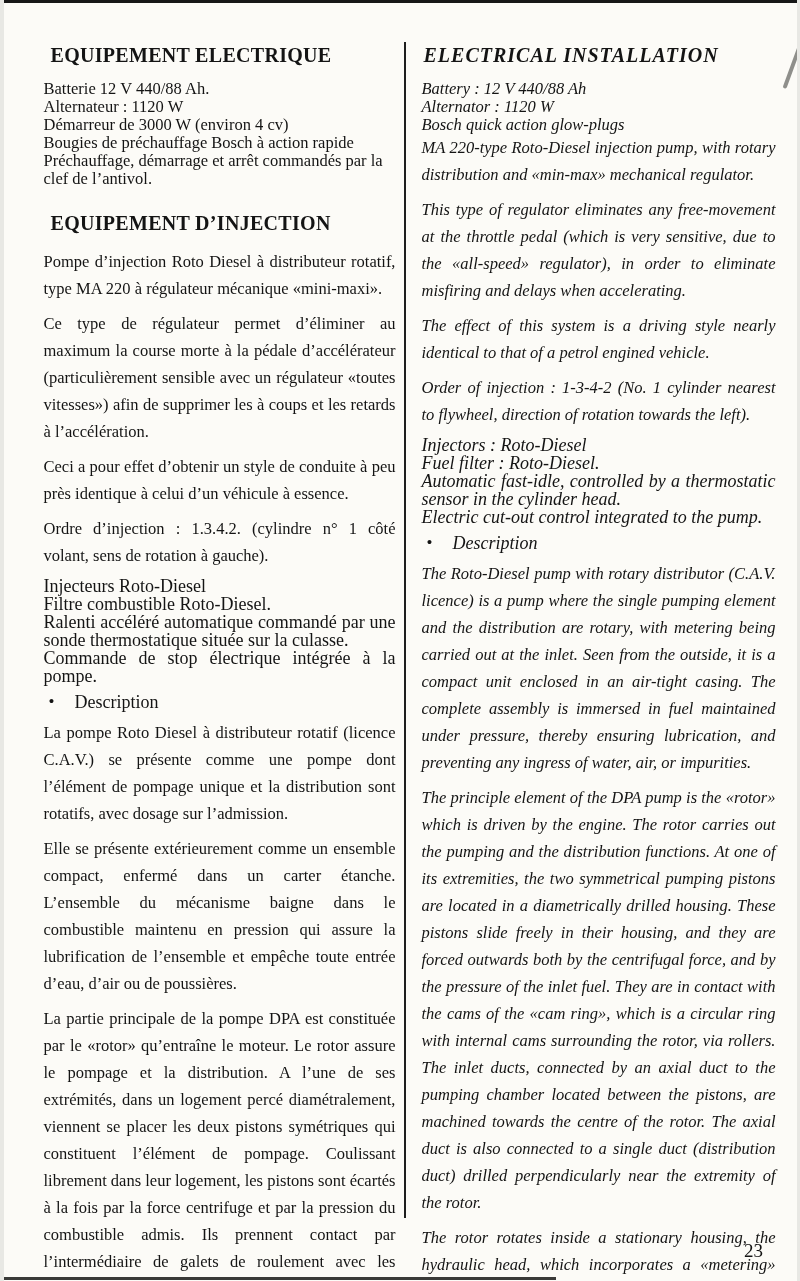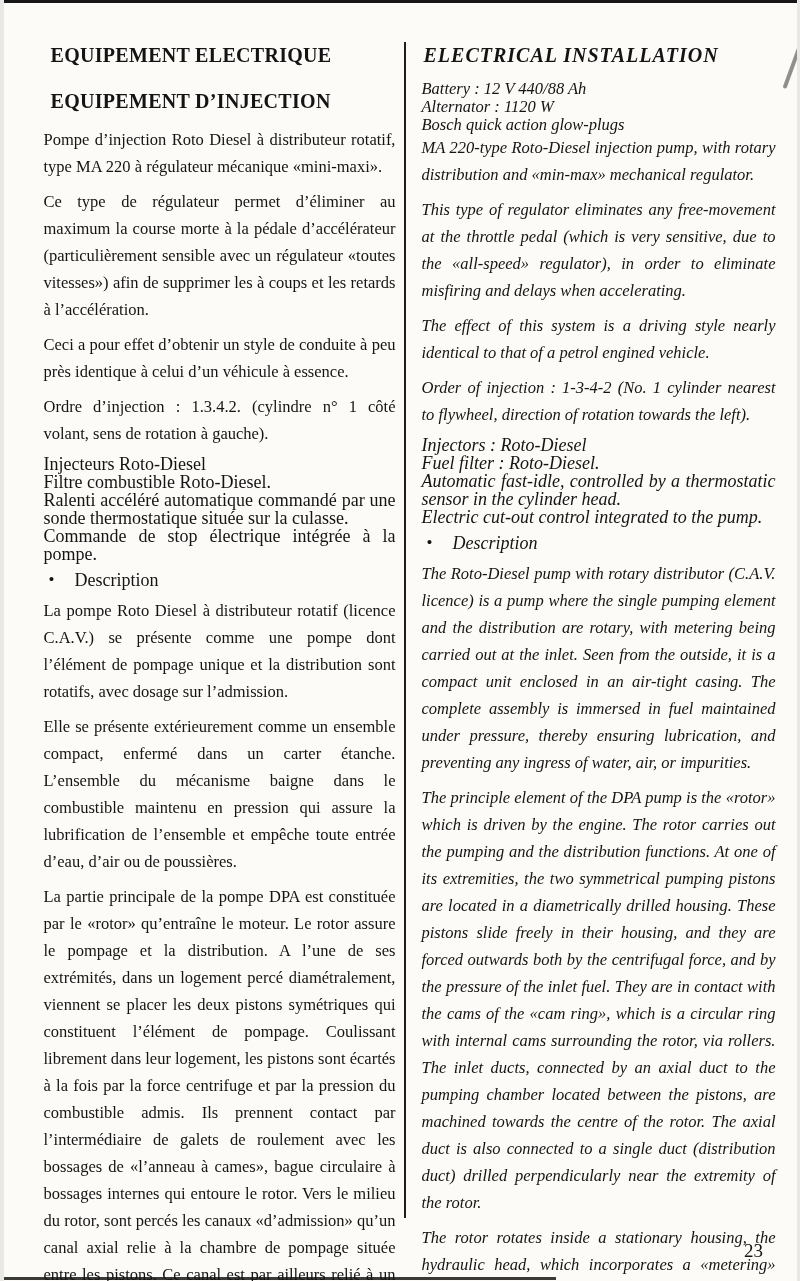--- a/index.html
+++ b/index.html
@@ -59,20 +59,27 @@
 
 <div class="page">
 
   <div class="top-rule"></div>
   <div class="col-divider"></div>
   <div class="bottom-rule"></div>
   <div class="corner-smudge"></div>
 
   <div class="col col-fr" lang="fr">
     <h2 class="section-title">EQUIPEMENT ELECTRIQUE</h2>
+    <div class="spec-block">
+      <p>Batterie 12 V 440/88 Ah.</p>
+      <p>Alternateur : 1120 W</p>
+      <p>Démarreur de 3000 W (environ 4 cv)</p>
+      <p>Bougies de préchauffage Bosch à action rapide</p>
+      <p>Préchauffage, démarrage et arrêt commandés par la clef de l’antivol.</p>
+    </div>
 
     <h2 class="section-title second">EQUIPEMENT D’INJECTION</h2>
     <p class="para">Pompe d’injection Roto Diesel à distributeur rotatif, type MA 220 à régulateur mécanique «mini-maxi».</p>
     <p class="para">Ce type de régulateur permet d’éliminer au maximum la course morte à la pédale d’accélérateur (particulièrement sensible avec un régulateur «toutes vitesses») afin de supprimer les à coups et les retards à l’accélération.</p>
     <p class="para">Ceci a pour effet d’obtenir un style de conduite à peu près identique à celui d’un véhicule à essence.</p>
     <p class="para">Ordre d’injection : 1.3.4.2. (cylindre n° 1 côté volant, sens de rotation à gauche).</p>
 
     <div class="tight-block">
       <p>Injecteurs Roto-Diesel</p>
       <p>Filtre combustible Roto-Diesel.</p>

